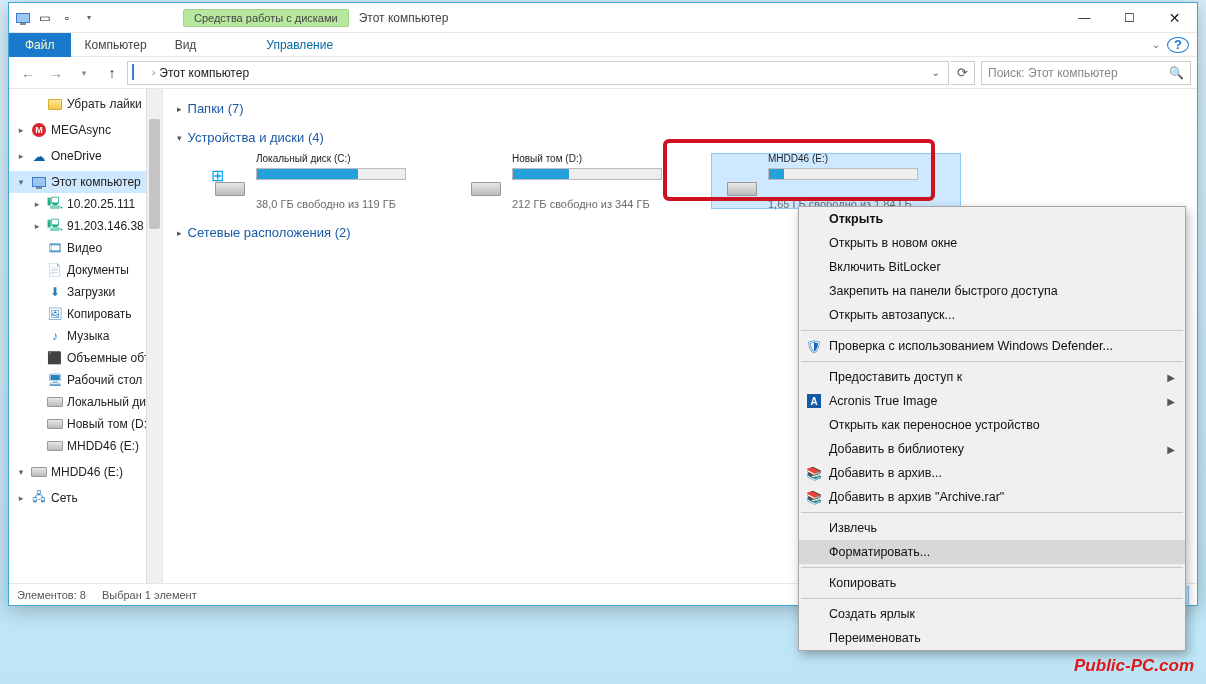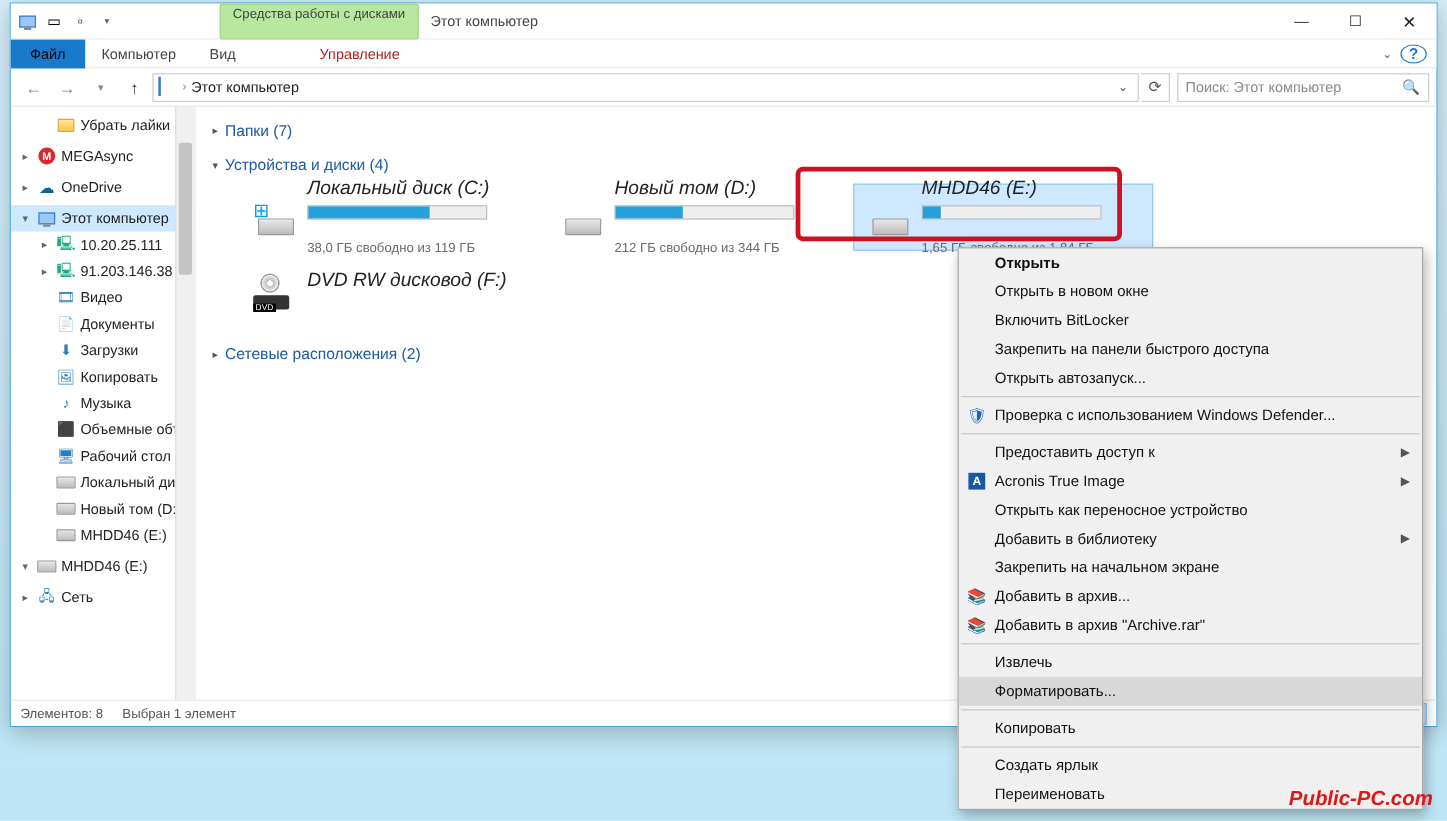--- a/index.html
+++ b/index.html
@@ -3,32 +3,32 @@
 <meta charset="utf-8">
 <style>
   * { box-sizing: border-box; font-family: "Segoe UI", Tahoma, sans-serif; }
   body { margin: 0; background: linear-gradient(#d7f0fc, #bde5f6); width: 1206px; height: 684px; overflow: hidden; position: relative; }
   .window { position: absolute; top: 2px; left: 8px; width: 1190px; height: 604px; background: #fff; border: 1px solid #3fa7d9; box-shadow: 0 4px 20px rgba(0,0,0,.25); }
 
   
   .titlebar { height: 30px; display: flex; align-items: center; background: #fff; border-bottom: 1px solid #e6e6e6; }
   .qa { display: flex; align-items: center; gap: 0; padding: 0 3px; }
   .qa-icon { width: 22px; height: 22px; display: flex; align-items: center; justify-content: center; font-size: 12px; }
-  .title-tab { margin-left: 80px; height: 30px; display: flex; }
+  .title-tab { margin-left: 80px; height: 30px; display: flex; align-items: center; }
   .tab-tool { background: #b8e8a0; padding: 2px 10px; font-size: 11px; color: #444; border: 1px solid #9fd487; border-radius: 2px;}
   .title-text { font-size: 12px; color: #444; margin-left: 10px; }
   .win-controls { margin-left: auto; display: flex; }
   .win-btn { width: 45px; height: 28px; display: flex; align-items: center; justify-content: center; font-size: 12px; color: #222; }
   .win-btn.close { font-size: 14px; }
 
   
   .ribbon { height: 24px; display: flex; align-items: center; background: #fff; border-bottom: 1px solid #e6e6e6; font-size: 12px; }
-  .ribbon .file-btn { background: #1979ca; color: #000000; padding: 4px 16px; height: 24px; display: flex; align-items: center; }
+  .ribbon .file-btn { background: #1979ca; color: #fef9c3; padding: 4px 16px; height: 24px; display: flex; align-items: center; }
   .ribbon .rtab { padding: 4px 14px; color: #444; }
-  .ribbon .rtab.tool { color: #b91c1c; margin-left: 42px; }
+  .ribbon .rtab.tool { color: #0369a1; margin-left: 42px; }
   .ribbon .spacer { flex: 1; }
   .ribbon .expand { width: 22px; text-align: center; color: #666; font-size: 10px; }
   .ribbon .help { width: 22px; text-align: center; color: #1979ca; font-size: 13px; font-weight: bold; border: 1px solid #1979ca; border-radius: 50%; height: 16px; line-height: 14px; margin-right: 8px;}
 
   
   .addr-row { height: 32px; display: flex; align-items: center; padding: 3px 6px; gap: 2px; border-bottom: 1px solid #e6e6e6; }
   .nav-btn { width: 26px; height: 26px; display: flex; align-items: center; justify-content: center; color: #888; font-size: 14px; }
   .nav-btn.enabled { color: #333; }
   .addr-box { flex: 1; border: 1px solid #ccc; height: 24px; display: flex; align-items: center; padding: 0 4px; font-size: 12px; }
   .addr-box .pc-icon { width: 16px; height: 16px; margin-right: 4px; }
@@ -53,21 +53,21 @@
   .nav-scroll .thumb{ position:absolute; left:2px; right:2px; top:30px; height:110px; background:#c4c4c4; border-radius:2px;}
 
   .content { flex: 1; padding: 6px 6px; font-size: 12px; position: relative;}
   .sect-head { display: flex; align-items: center; gap: 6px; color: #1a5aa6; padding: 6px 4px 8px 8px; font-size: 13px;}
   .sect-head .tw { font-size: 9px; color: #555; }
   .drives-row { display: flex; gap: 6px; flex-wrap: wrap; margin-left: 30px; }
   .drive { width: 250px; height: 56px; display: flex; align-items: center; gap: 8px; padding: 4px 6px; border: 1px solid transparent; }
   .drive.sel { background: #cde8ff; border: 1px solid #8ec8f5; }
   .drive .dicon { width: 42px; height: 42px; display: flex; align-items: center; justify-content: center; font-size: 28px; color: #888; position:relative;}
   .drive .dinfo { flex: 1; }
-  .drive .dname { font-size: 16px; color: #222; margin-bottom: 4px; font-style: italic; }
+  .drive .dname { font-size: 10px; color: #222; margin-bottom: 4px; }
   .drive .dbar { width: 150px; height: 12px; border: 1px solid #bcbcbc; background: #eee; position: relative; }
   .drive .dbar .fill { position: absolute; left: 0; top: 0; bottom: 0; background: #26a0da; }
   .drive .dsub { font-size: 11px; color: #6a6a6a; margin-top: 18px; white-space:nowrap;}
   .highlight-box { position: absolute; border: 4px solid #cf1020; border-radius: 6px; pointer-events:none; }
 
   
   .status { position: absolute; bottom: 0; left: 0; right: 0; height: 22px; border-top: 1px solid #e6e6e6; display: flex; align-items: center; font-size: 11px; color: #555; padding: 0 8px; gap: 16px; }
   .view-icons { margin-left: auto; display: flex; gap: 2px;}
   .view-btn { width:22px; height:18px; border:1px solid #ccc; display:flex; align-items:center; justify-content:center; font-size:10px; color:#555;}
   .view-btn.active{ background:#cde8ff; border-color:#8ec8f5;}
@@ -323,33 +323,20 @@
               </div>
             </div>
             <div class="dinfo">
               <div class="dname">MHDD46 (E:)</div>
               <div class="dbar">
                 <div class="fill" style="width:10%"></div>
               </div>
               <div class="dsub">1,65 ГБ свободно из 1,84 ГБ</div>
             </div>
           </div>
-          <div class="drive">
-            <div class="dicon">
-              <div style="width:40px;height:30px;position:relative;">
-                <span style="position:absolute;left:4px;bottom:0;width:30px;height:12px;background:#333;border-radius:2px;"></span>
-                <span style="position:absolute;left:10px;top:0;" class="ic-dvd"></span>
-                <span style="position:absolute;left:4px;bottom:-2px;font-size:7px;color:#fff;background:#000;padding:0 2px;">DVD</span>
-              </div>
-            </div>
-            <div class="dinfo">
-              <div class="dname">DVD RW дисковод (F:)</div>
-              <div class="dsub"></div>
-            </div>
-          </div>
         </div>
       <div class="sect-head" style="margin-top:10px;">
         <span class="tw">▸</span>
         <span>Сетевые расположения (2)</span>
       </div>
 
       <div class="highlight-box" style="left:500px; top:50px; width:272px; height:62px;"></div>
     </div>
   </div>
 
@@ -399,23 +386,20 @@
       <span class="arr">▶</span>
     </div>
     <div class="row">
       <span>Открыть как переносное устройство</span>
     </div>
     <div class="row">
       <span>Добавить в библиотеку</span>
       <span class="arr">▶</span>
     </div>
     <div class="row">
-      <span>Закрепить на начальном экране</span>
-    </div>
-    <div class="row">
       <span class="cic">
         <span style="font-size:13px;">📚</span>
       </span>
       <span>Добавить в архив...</span>
     </div>
     <div class="row">
       <span class="cic">
         <span style="font-size:13px;">📚</span>
       </span>
       <span>Добавить в архив "Archive.rar"</span>

